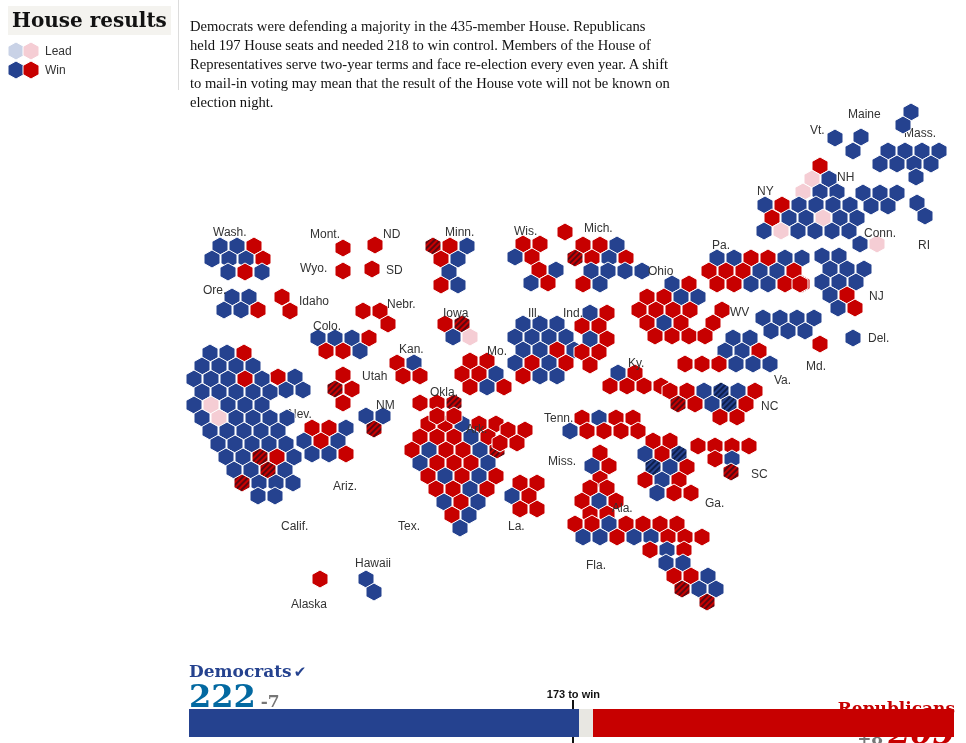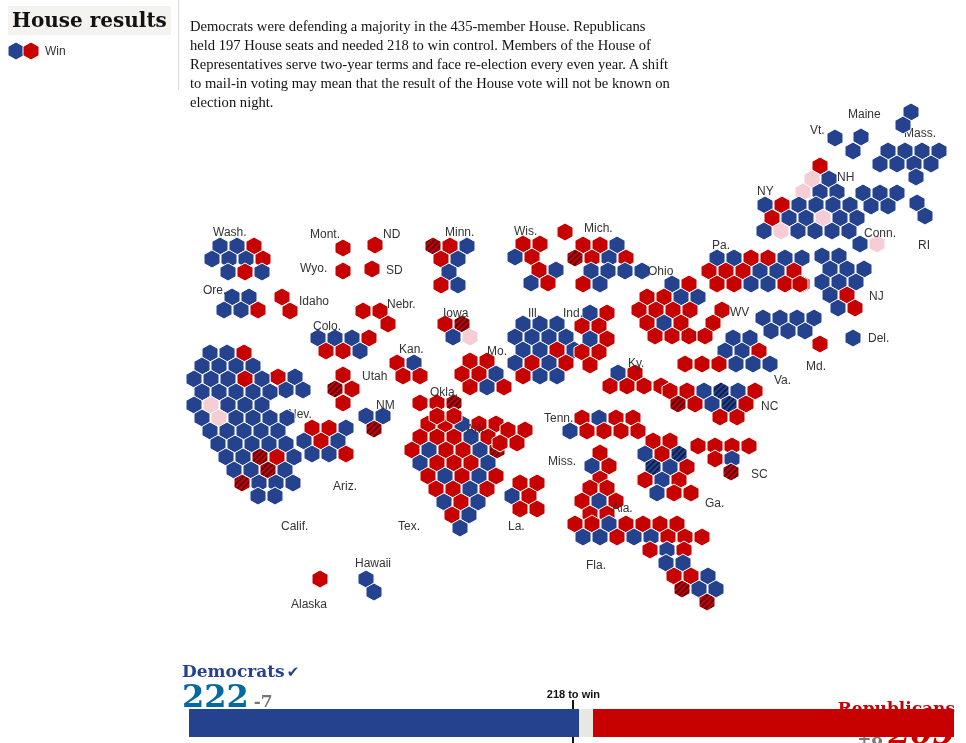--- a/index.html
+++ b/index.html
@@ -16,21 +16,21 @@
   .vdivider{position:absolute;left:178px;top:0;width:1px;height:90px;background:#dcdcdc;}
   
   .intro{position:absolute;left:190px;top:2px;width:484px;
       font-family:"Liberation Serif",serif;font-size:14.6px;line-height:19px;color:#121212;}
   
   #hexmap{position:absolute;left:0;top:0;}
   .state-label{font-family:"Liberation Sans",sans-serif;font-size:12px;fill:#333;}
   
   .house-heading{position:absolute;left:189px;top:624px;
       font-family:"DejaVu Serif","Liberation Serif",serif;font-weight:bold;font-size:27px;color:#121212;letter-spacing:.5px;}
-  .dem-block{position:absolute;left:182px;top:661px;font-family:"DejaVu Serif","Liberation Serif",serif;}
+  .dem-block{position:absolute;left:189px;top:661px;font-family:"DejaVu Serif","Liberation Serif",serif;}
   .dem-name{font-weight:bold;font-size:17px;color:#25428f;}
   .tick{font-size:15px;color:#25428f;margin-left:2px;}
   .dem-seats{font-weight:bold;font-size:32px;color:#0369a1;line-height:30px;}
   .seat-change{font-weight:bold;font-size:17px;color:#767676;margin-left:5px;}
   .rep-block{position:absolute;right:11px;top:663px;text-align:right;font-family:"DejaVu Serif","Liberation Serif",serif;}
   .rep-name{font-weight:bold;font-size:17px;color:#c70000;margin-top:35px;}
   .rep-seats{font-weight:bold;font-size:32px;color:#c70000;line-height:30px;font-style:italic;}
   .rep-row{display:flex;align-items:baseline;justify-content:flex-end;gap:5px;}
   
   .marker-label{position:absolute;top:688px;left:573px;transform:translateX(-50%);
@@ -42,20 +42,27 @@
   .seg-rep{background:#c70000;height:100%;}
 </style>
 </head>
 <body>
 
 <div class="page">
 
   <div class="side">
     <div class="side-title">House results</div>
     <div class="legend" id="legend">
+        <div class="legend-row">
+          <svg width="32" height="18">
+            <polygon points="8,0 16,4.5 16,13.5 8,18 0,13.5 0,4.5" fill="#c9d2e6" stroke="#ffffff" stroke-width="1"></polygon>
+            <polygon points="23,0 31,4.5 31,13.5 23,18 15,13.5 15,4.5" fill="#f5cdd4" stroke="#ffffff" stroke-width="1"></polygon>
+          </svg>
+          <span class="legend-label">Lead</span>
+        </div>
         <div class="legend-row">
           <svg width="32" height="18">
             <polygon points="8,0 16,4.5 16,13.5 8,18 0,13.5 0,4.5" fill="#25428f" stroke="#ffffff" stroke-width="1"></polygon>
             <polygon points="23,0 31,4.5 31,13.5 23,18 15,13.5 15,4.5" fill="#c70000" stroke="#ffffff" stroke-width="1"></polygon>
           </svg>
           <span class="legend-label">Win</span>
         </div>
       </div>
   </div>
   <div class="vdivider"></div>
@@ -671,21 +678,21 @@
   </div>
 
   <div class="rep-block">
     <div class="rep-name">Republicans</div>
     <div class="rep-row">
       <span class="seat-change">+8</span>
         <span class="rep-seats">205</span>
     </div>
   </div>
 
-  <div class="marker-label" style="left: 573.379px;">218 to win</div>
+  <div class="marker-label" style="left: 573.379px;">173 to win</div>
   <div class="marker-line" id="marker-line" style="left: 572.379px;"></div>
   <div class="seat-bar">
     <div class="seg-dem" id="seg-dem" style="width: 390.414px;"></div>
     <div class="seg-und" id="seg-und" style="width: 14.069px;"></div>
     <div class="seg-rep" id="seg-rep" style="width: 360.517px;"></div>
   </div>
 
 </div>
 
 </body></html>

